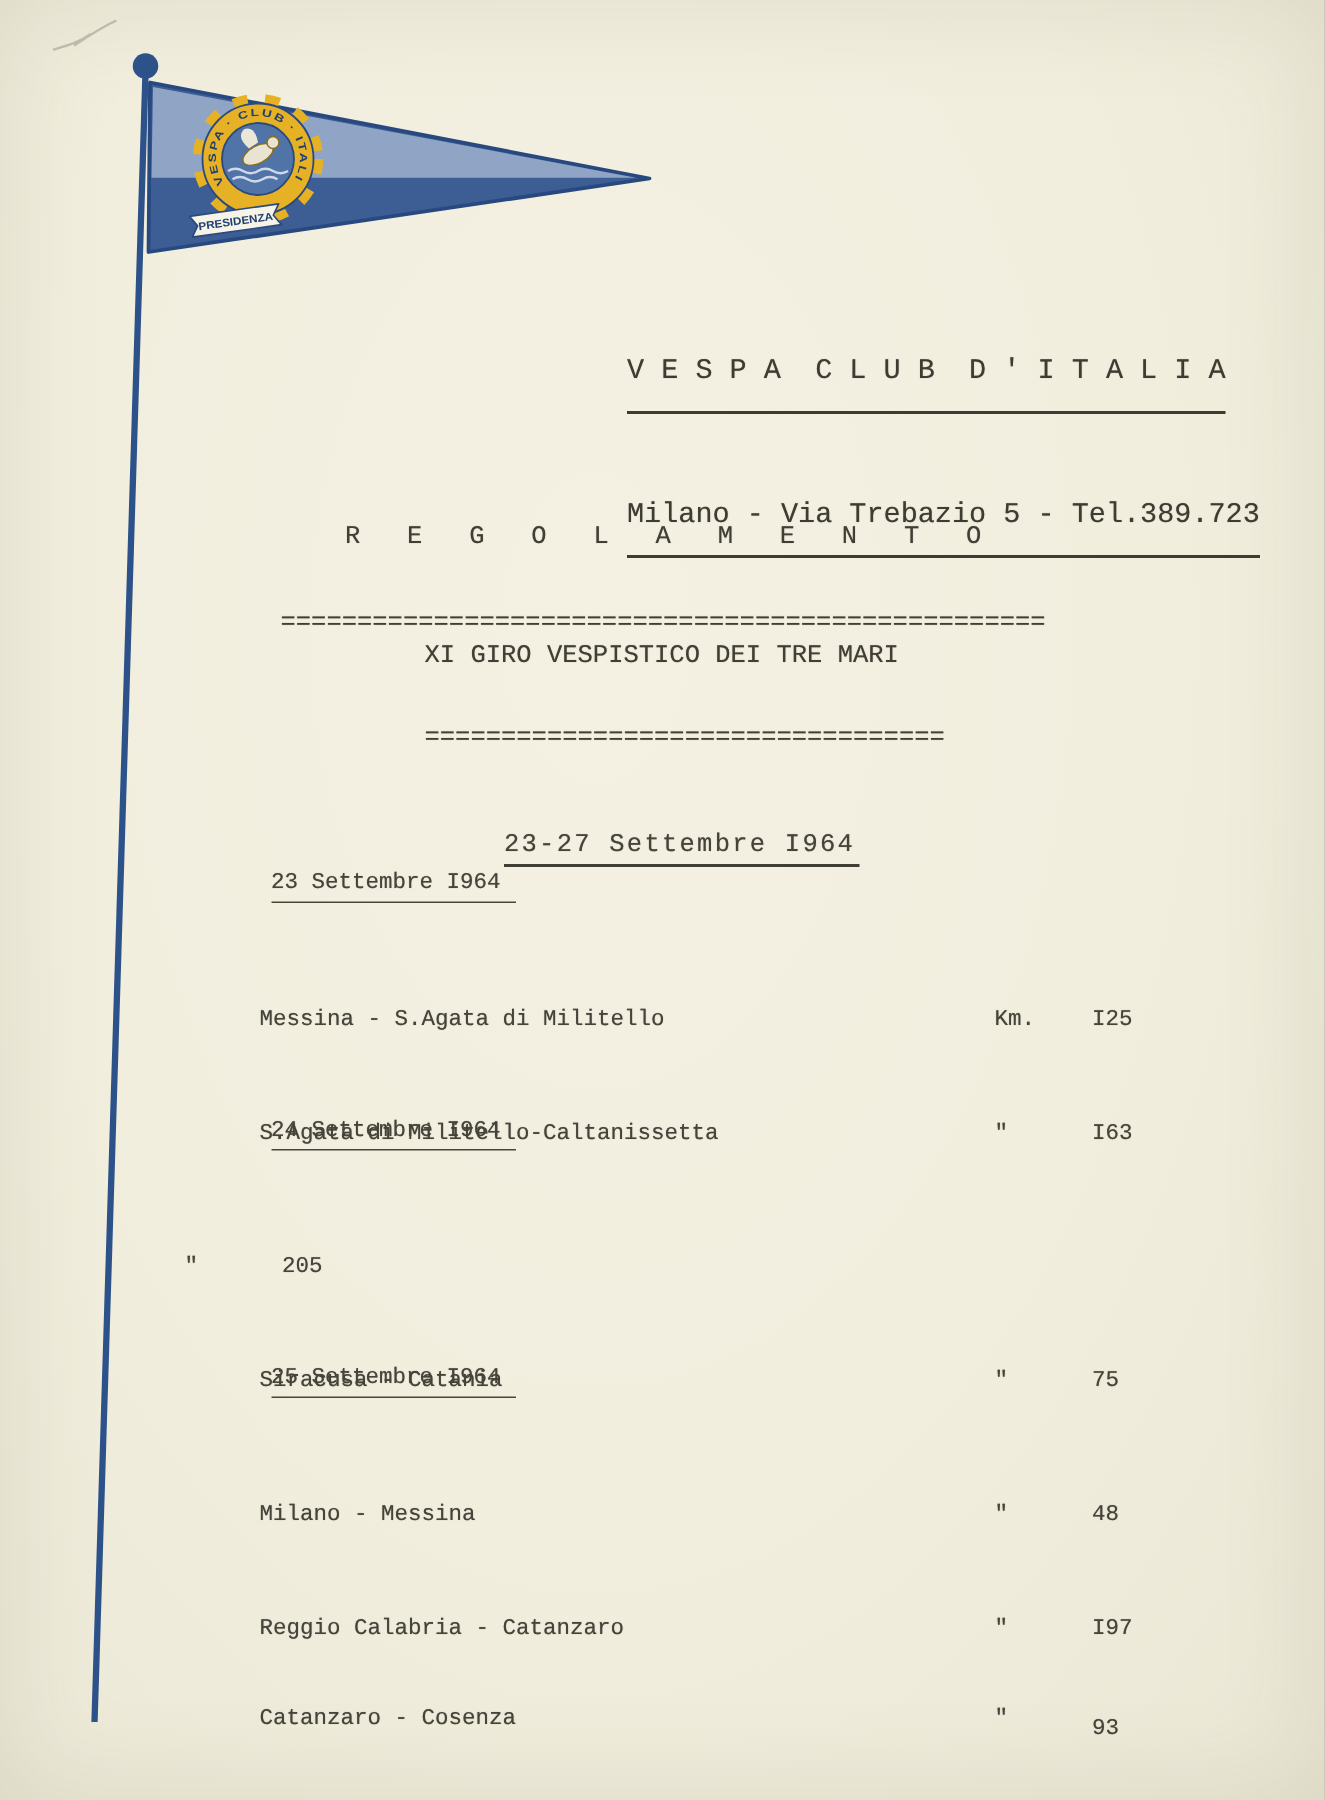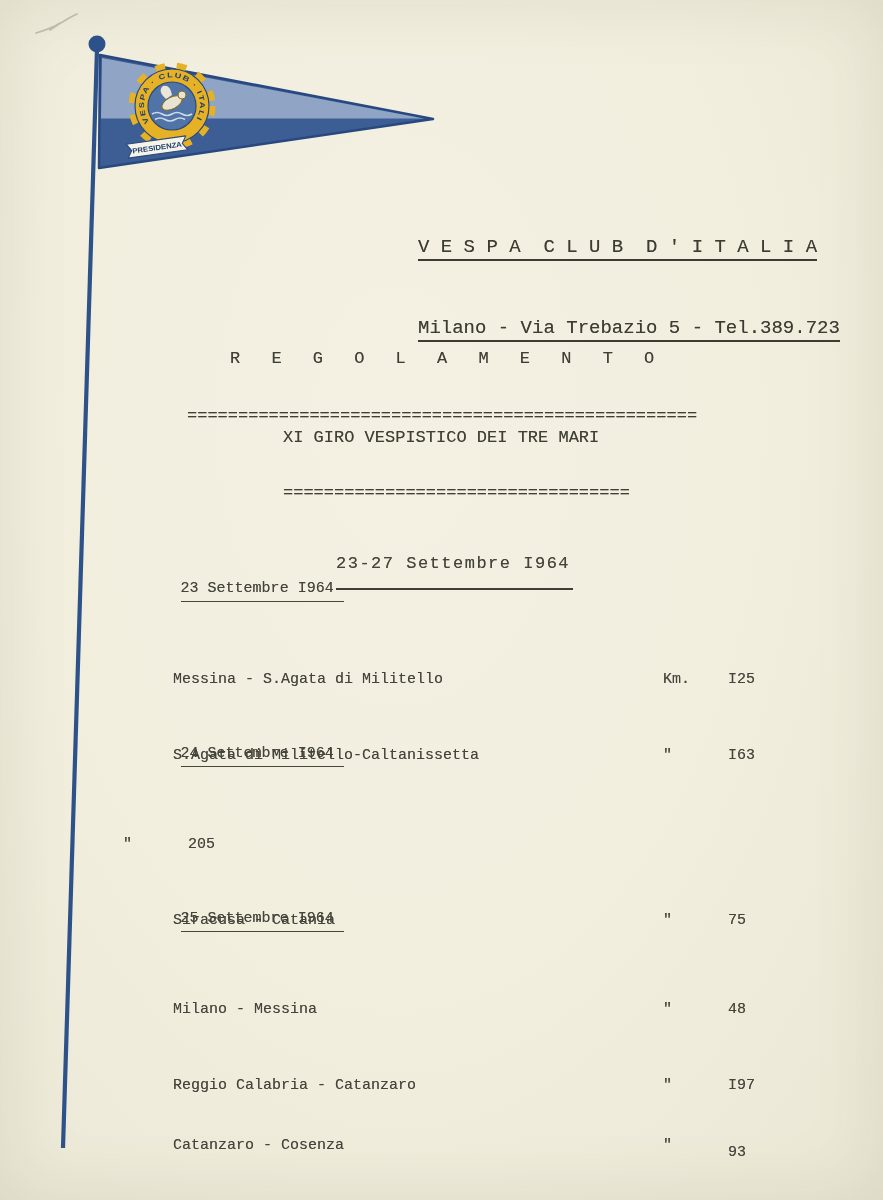--- a/index.html
+++ b/index.html
@@ -13,33 +13,33 @@
     font-family:"Liberation Mono","DejaVu Sans Mono",monospace;
     color:#45443a;
   }
   .page *{white-space:pre;}
   .flag-svg{position:absolute;left:0;top:0;pointer-events:none;}
 
   
   .ink{text-shadow:0 0 .6px rgba(60,58,48,.55);}
 
   .letterhead{position:absolute;left:418px;top:200px;}
-  .lh-line{display:inline-block;border-bottom:2px solid #3d3c32;padding-bottom:1px;}
+  .lh-line{display:inline-block;border-bottom:2px solid #3d3c32;padding-bottom:16px;}
   .lh-club{font-size:19px;line-height:22px;color:#3d3c32;}
   .lh-addr{font-size:19px;line-height:22px;color:#3d3c32;margin-top:20px;}
 
   .title-block{position:absolute;left:187px;top:313px;}
   .title-text{font-size:17px;line-height:20px;letter-spacing:10.5px;margin-left:43px;color:#403f35;}
   .title-equals{font-size:17px;line-height:17px;margin-top:2px;color:#403f35;}
 
   .event-block{position:absolute;left:283px;top:392px;}
   .event-name{font-size:17px;line-height:20px;color:#403f35;}
   .event-equals{font-size:17px;line-height:16px;margin-top:1px;color:#403f35;}
   .event-dates{display:inline-block;font-size:17px;letter-spacing:1.5px;line-height:20px;
-    margin-top:17px;margin-left:53px;border-bottom:2px solid #403f35;padding-bottom:14px;padding-right:3px;}
+    margin-top:17px;margin-left:53px;border-bottom:2px solid #403f35;padding-bottom:2px;padding-right:3px;}
 
   .stages{position:absolute;left:123px;top:519px;width:660px;}
   .stage{height:111px;}
   .stage-date{display:inline-block;margin:0;padding:6px 10px 2px 0;font-size:15px;line-height:20px;
     font-weight:normal;border-bottom:1.6px solid #474639;}
   .routes{margin-top:13px;}
   .route-row{display:flex;font-size:15px;line-height:22px;}
   .route-name{flex:0 0 490px;padding-left:50px;box-sizing:content-box;}
   .route-unit{flex:0 0 42px;}
   .route-distance{flex:0 0 34px;margin-left:23px;}

